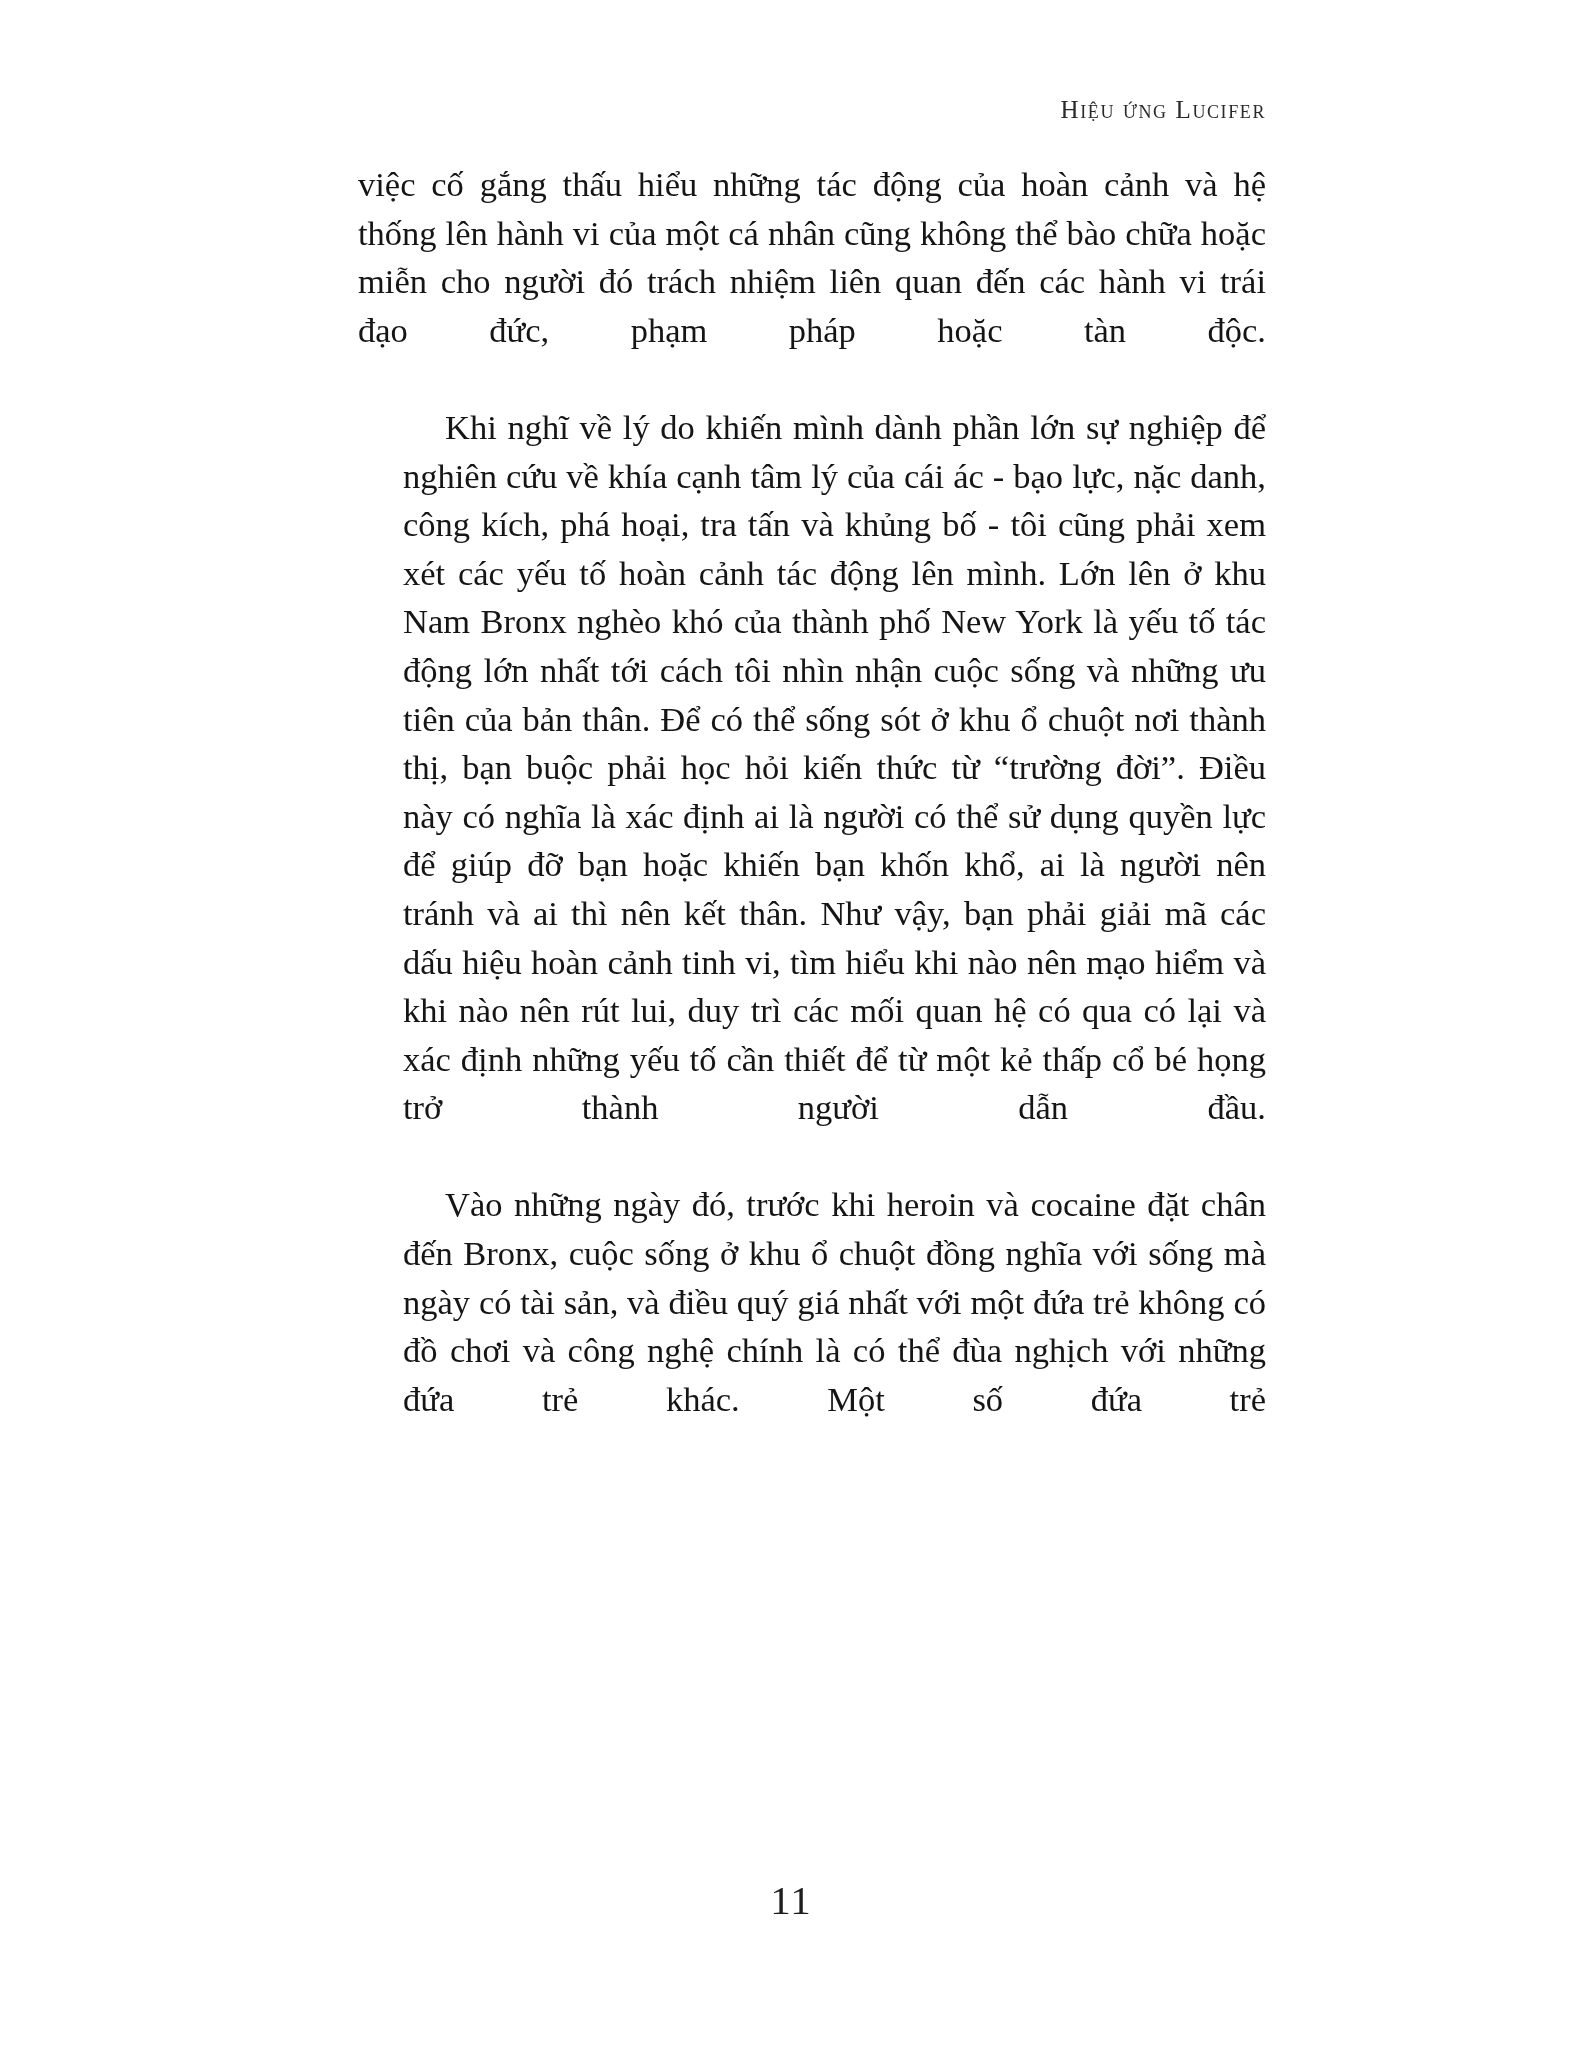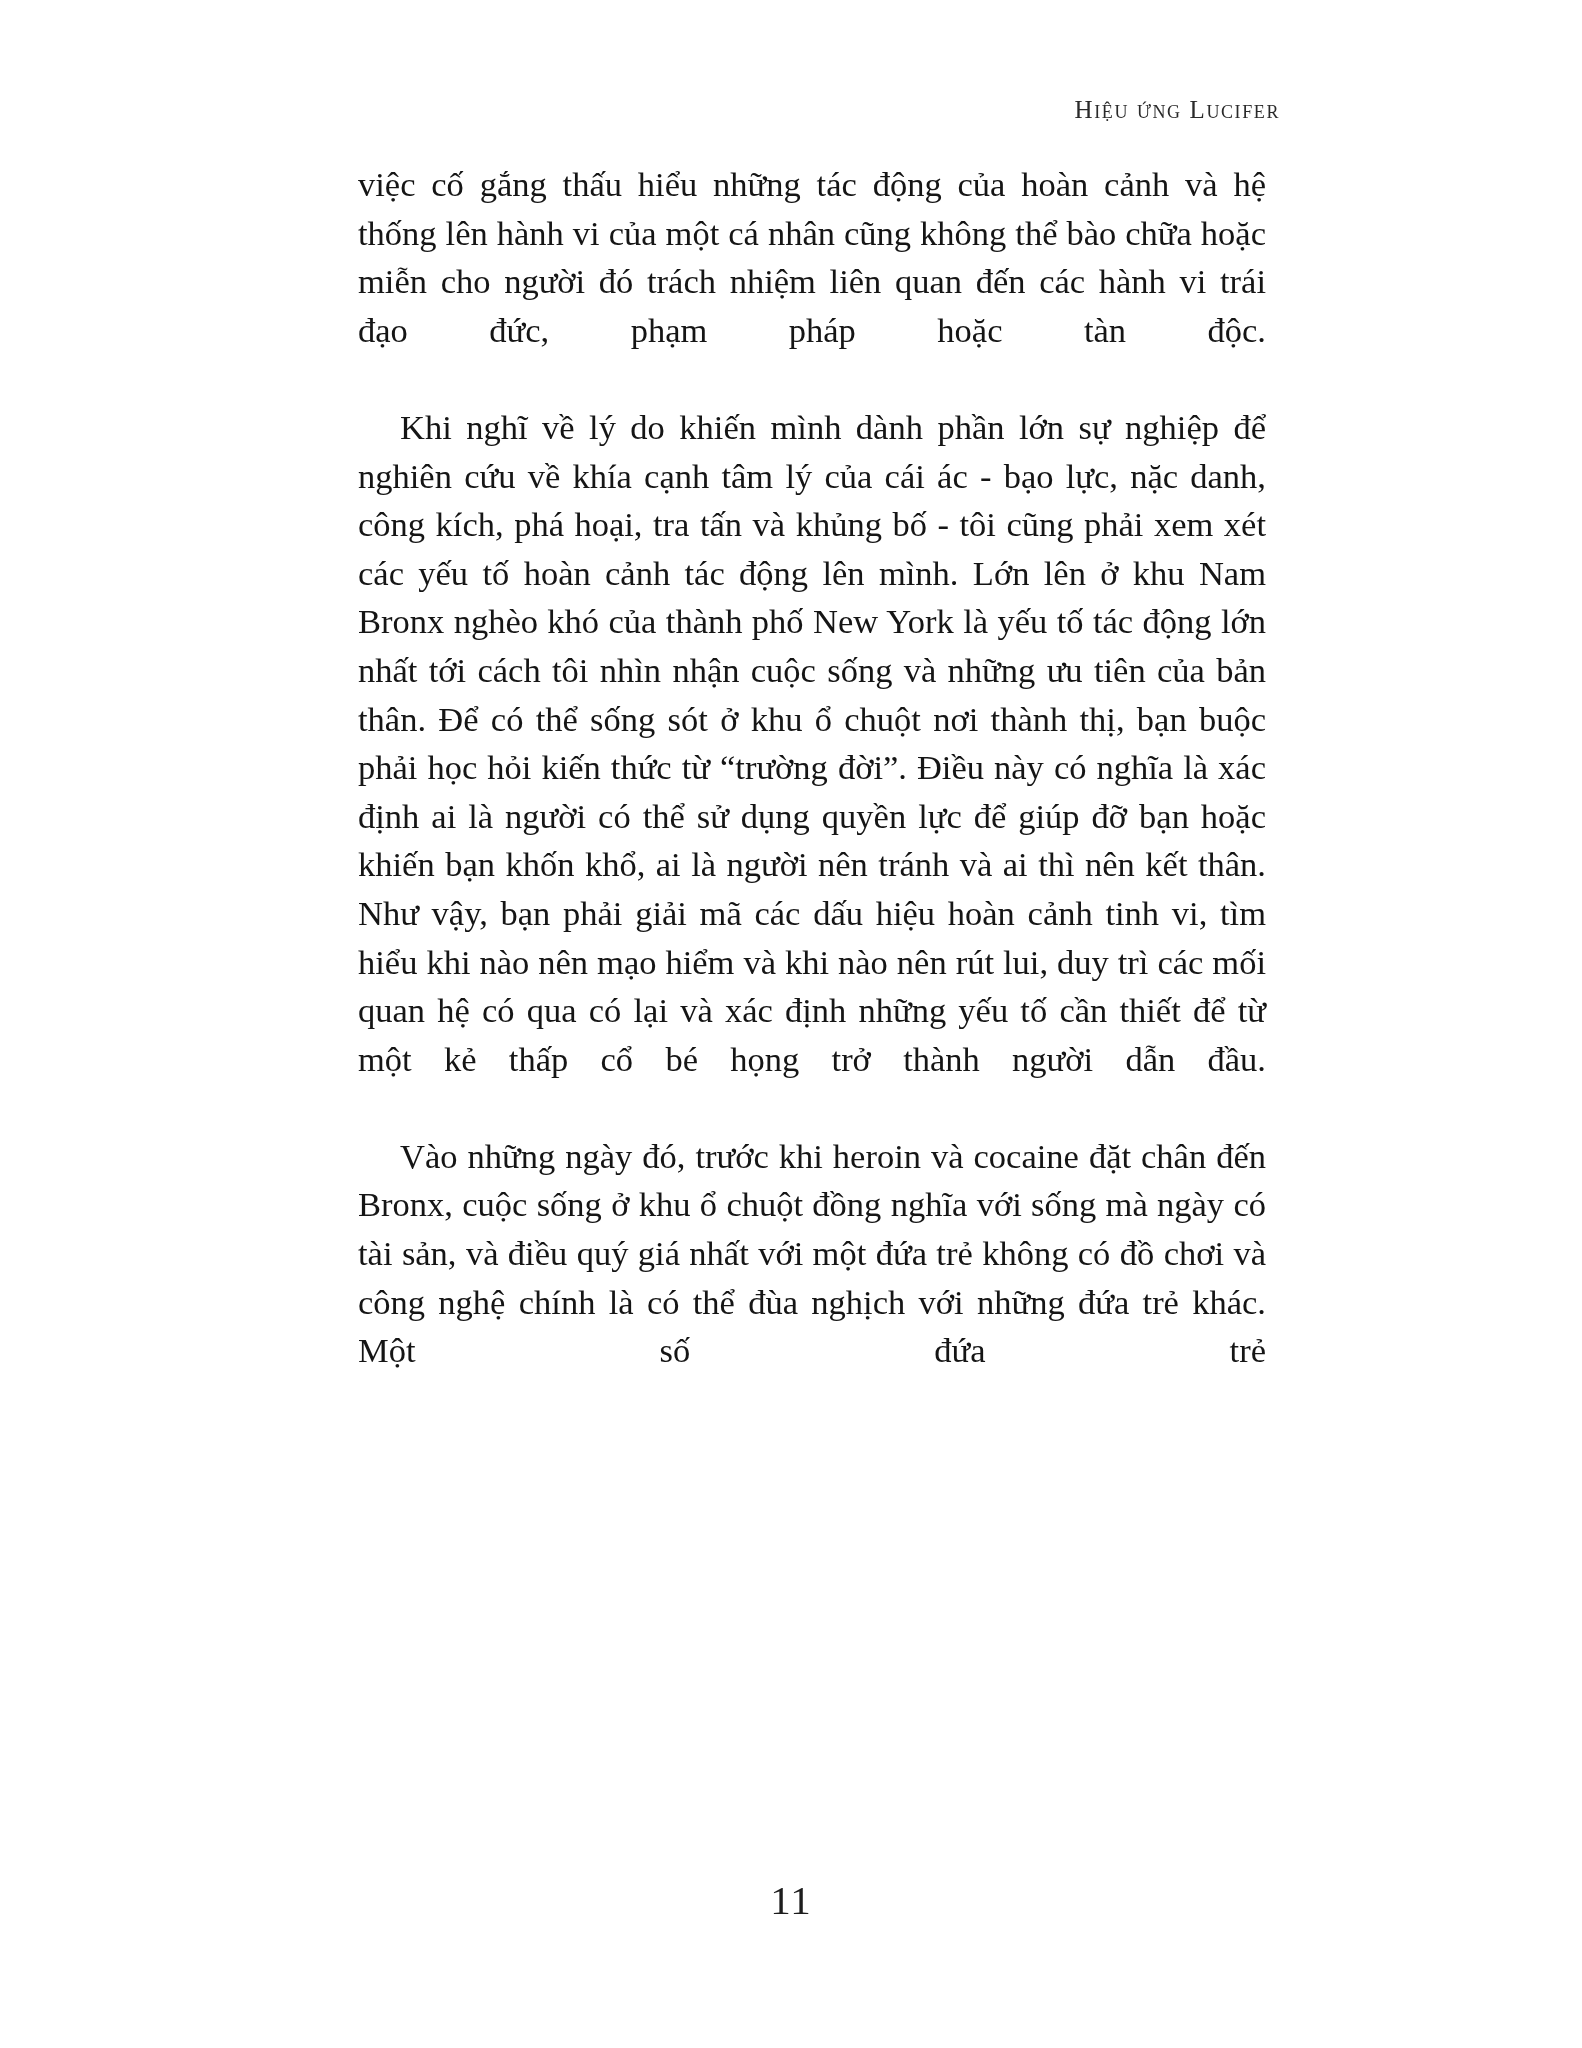--- a/index.html
+++ b/index.html
@@ -18,21 +18,21 @@
     overflow: hidden;
     font-family: "Liberation Serif", "DejaVu Serif", serif;
     color: #1a1a1a;
     box-sizing: border-box;
   }
 
   
   .running-head {
     position: absolute;
     top: 96px;
-    left: 372px;
+    left: 358px;
     width: 908px;
     text-align: right;
     font-family: "Liberation Serif", "DejaVu Serif", serif;
     font-size: 25px;
     line-height: 1.1;
     letter-spacing: 1.6px;
     font-variant: small-caps;
     color: #2a2a2a;
     white-space: nowrap;
   }
@@ -53,20 +53,21 @@
     text-justify: inter-word;
     color: #151515;
     hyphens: none;
     -webkit-hyphens: none;
     word-spacing: 0.2px;
     font-family: Liberation Serif, serif;
   }
 
   .para + .para {
     margin-top: 0;
+    margin-left: 45px;
   }
 
   .para.indent {
     text-indent: 42px;
   }
 
   
   .para::after {
     content: "";
     display: inline-block;

